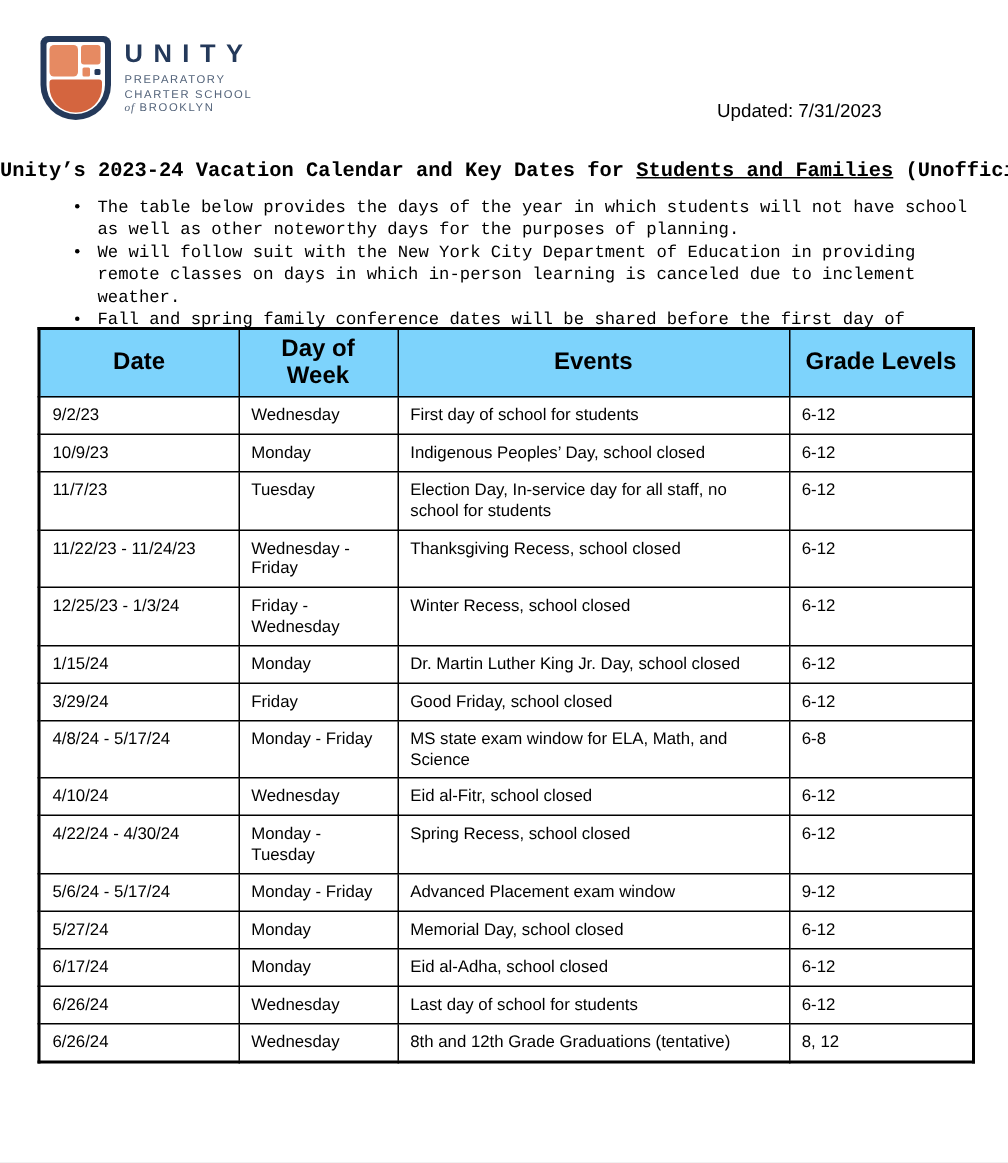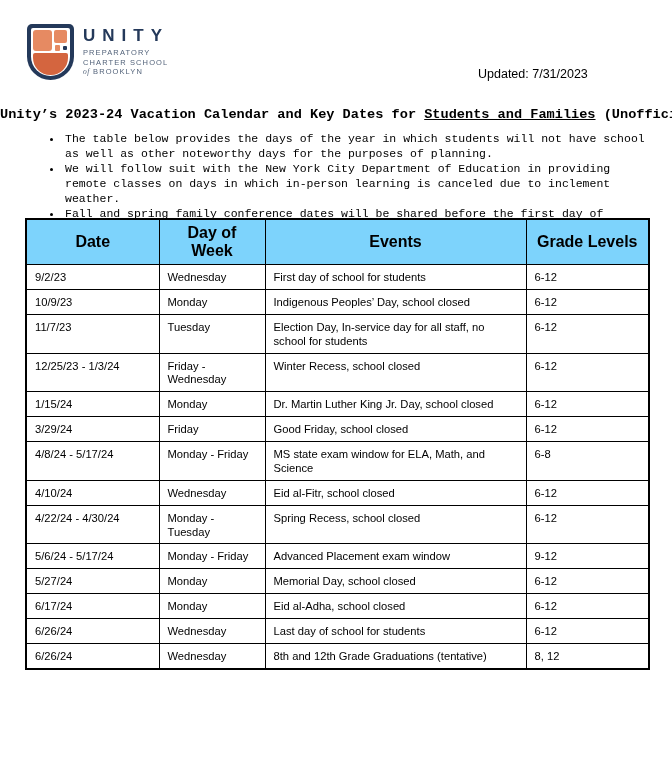--- a/index.html
+++ b/index.html
@@ -151,20 +151,26 @@
     <td>Indigenous Peoples’ Day, school closed</td>
     <td>6-12</td>
   </tr>
           <tr>
     <td>11/7/23</td>
     <td>Tuesday</td>
     <td>Election Day, In-service day for all staff, no school for students</td>
     <td>6-12</td>
   </tr>
           <tr>
+    <td>11/22/23 - 11/24/23</td>
+    <td>Wednesday - Friday</td>
+    <td>Thanksgiving Recess, school closed</td>
+    <td>6-12</td>
+  </tr>
+          <tr>
     <td>12/25/23 - 1/3/24</td>
     <td>Friday - Wednesday</td>
     <td>Winter Recess, school closed</td>
     <td>6-12</td>
   </tr>
           <tr>
     <td>1/15/24</td>
     <td>Monday</td>
     <td>Dr. Martin Luther King Jr. Day, school closed</td>
     <td>6-12</td>

